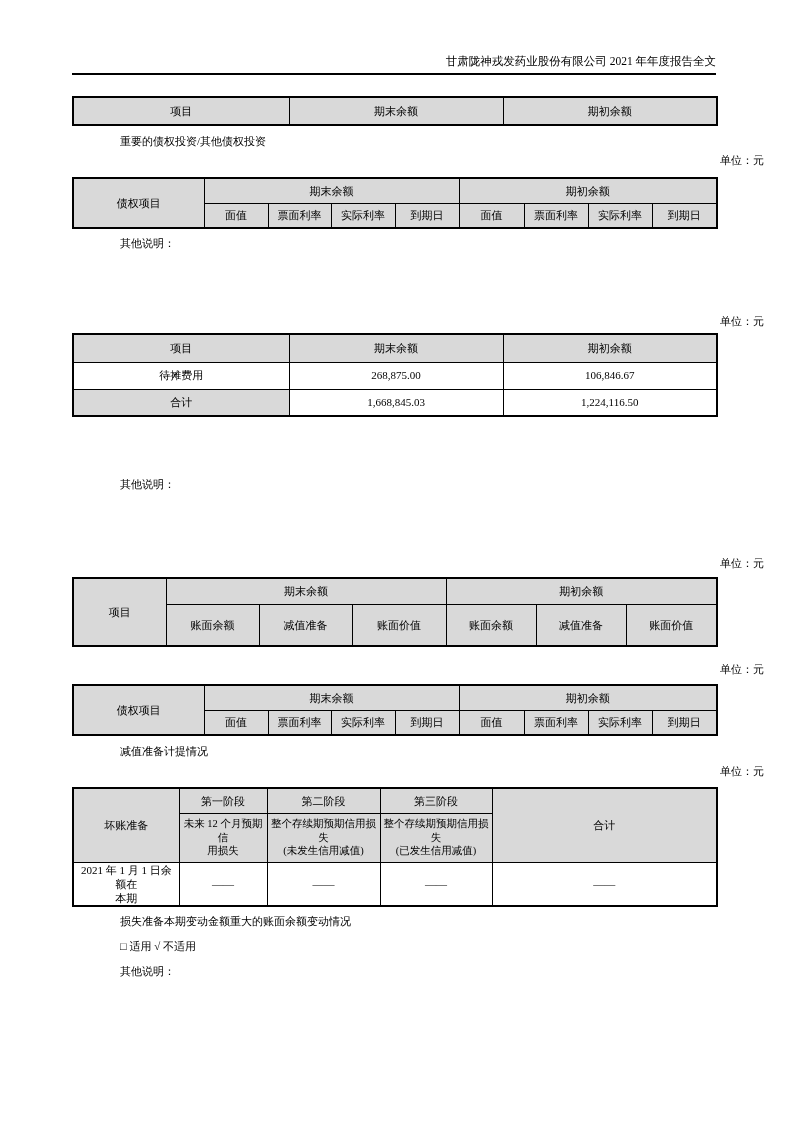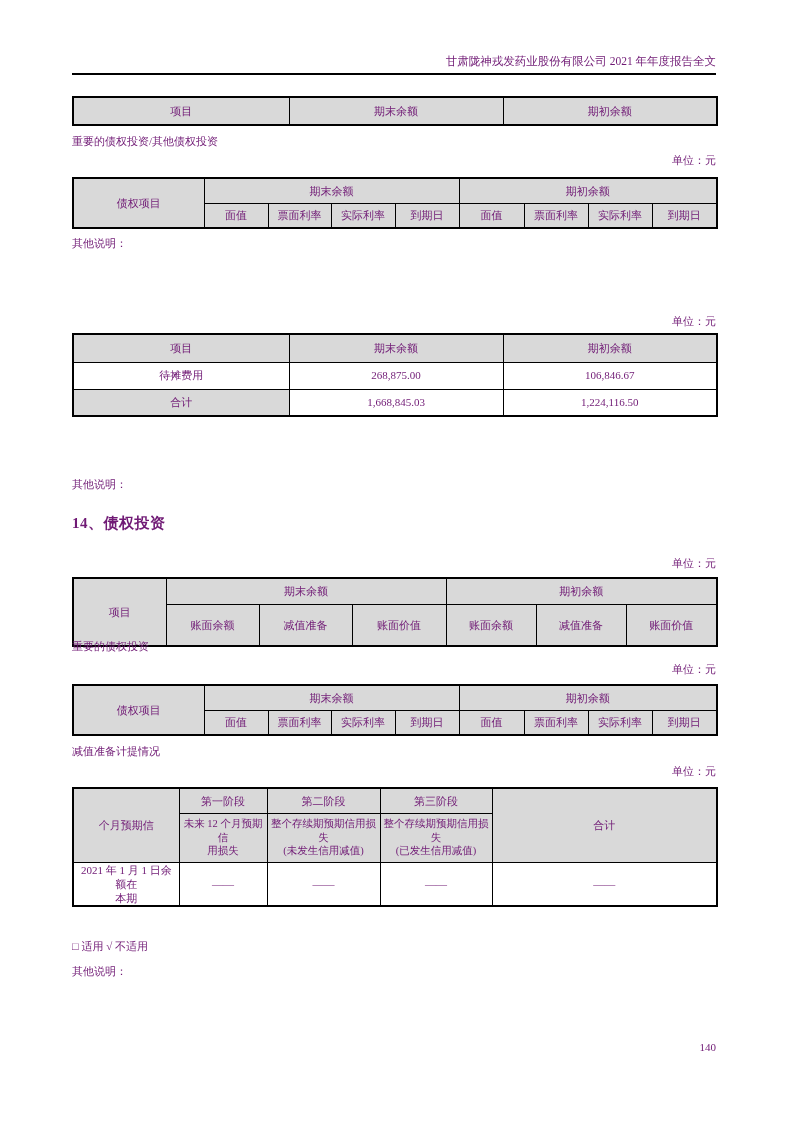--- a/index.html
+++ b/index.html
@@ -1,22 +1,22 @@
 <!DOCTYPE html>
 <html><head>
 <meta charset="utf-8">
 <style>
   html,body { margin:0; padding:0; background:#ffffff; }
   .page {
     position:relative; width:793px; height:1122px; background:#ffffff;
-    font-family:"Liberation Serif","DejaVu Serif",serif; color:#701a75;
+    font-family:"Liberation Serif","DejaVu Serif",serif; color:#000000;
     overflow:hidden;
   }
   .abs { position:absolute; left:72px; width:644px; }
-  .txt { font-size:11px; line-height:14px; }
+  .txt { font-size:11px; line-height:14px;margin-left:48px; }
   .right { text-align:right; }
   .heading { font-size:15px; font-weight:bold; letter-spacing:0.5px; }
   .hdr-title { font-size:11.5px; }
   .rule { border-top:2px solid #000; height:0; }
   table.tbl {
     position:absolute; left:72px; width:644px;
     border-collapse:collapse; table-layout:fixed;
     font-size:11px; border:2px solid #000;
   }
   table.tbl td {
@@ -112,21 +112,20 @@
     <tr style="height:27px">
       <td class="left hd">合计</td>
       <td class="num">1,668,845.03</td>
       <td class="num">1,224,116.50</td>
     </tr>
   </tbody>
     </table>
 
   <div class="abs txt" style="top:477px;">其他说明：</div>
 
-  <div class="abs heading" style="top:514px;">14、债权投资</div>
   <div class="abs txt right" style="top:556px;">单位：元</div>
 
   <table class="tbl" style="top:577px;">
     <colgroup>
       <col style="width:93px">
         <col style="width:93px">
         <col style="width:93px">
         <col style="width:94px">
       <col style="width:90px">
         <col style="width:90px">
@@ -142,21 +141,20 @@
       <td class="hd">账面余额</td>
       <td class="hd">减值准备</td>
       <td class="hd">账面价值</td>
       <td class="hd">账面余额</td>
       <td class="hd">减值准备</td>
       <td class="hd">账面价值</td>
     </tr>
   </tbody>
     </table>
 
-  <div class="abs txt" style="top:639px;">重要的债权投资</div>
   <div class="abs txt right" style="top:662px;">单位：元</div>
 
   <table class="tbl" style="top:684px;">
     <colgroup>
       <col style="width:131px">
         <col style="width:64px">
         <col style="width:63px">
         <col style="width:64px">
         <col style="width:64px">
       <col style="width:65px">
@@ -189,39 +187,39 @@
   <table class="tbl" style="top:787px;">
     <colgroup>
       <col style="width:106px">
         <col style="width:88px">
         <col style="width:113px">
         <col style="width:112px">
         <col style="width:225px">
     </colgroup>
     <tbody>
         <tr style="height:25px">
-      <td class="hd bb2" rowspan="2">个月预期信</td>
+      <td class="hd bb2" rowspan="2">坏账准备</td>
       <td class="hd">第一阶段</td>
       <td class="hd">第二阶段</td>
       <td class="hd">第三阶段</td>
       <td class="hd bb2" rowspan="2">合计</td>
     </tr>
     <tr style="height:49px">
       <td class="hd bb2 desc"><span>未来 12 个月预期信</span><br><span>用损失</span></td>
       <td class="hd bb2 desc"><span>整个存续期预期信用损失</span><br><span>(未发生信用减值)</span></td>
       <td class="hd bb2 desc"><span>整个存续期预期信用损失</span><br><span>(已发生信用减值)</span></td>
     </tr>
     <tr style="height:43px">
       <td class="left rowlabel"><span>2021 年 1 月 1 日余额在</span><br><span>本期</span></td>
       <td>——</td>
       <td>——</td>
       <td>——</td>
       <td>——</td>
     </tr>
   </tbody>
     </table>
 
+  <div class="abs txt" style="top:914px;">损失准备本期变动金额重大的账面余额变动情况</div>
   <div class="abs txt" style="top:939px;">□ 适用 √ 不适用</div>
   <div class="abs txt" style="top:964px;">其他说明：</div>
 
-  <div class="abs pagenum right" style="top:1041px;">140</div>
 
 </div>
 
 </body></html>

